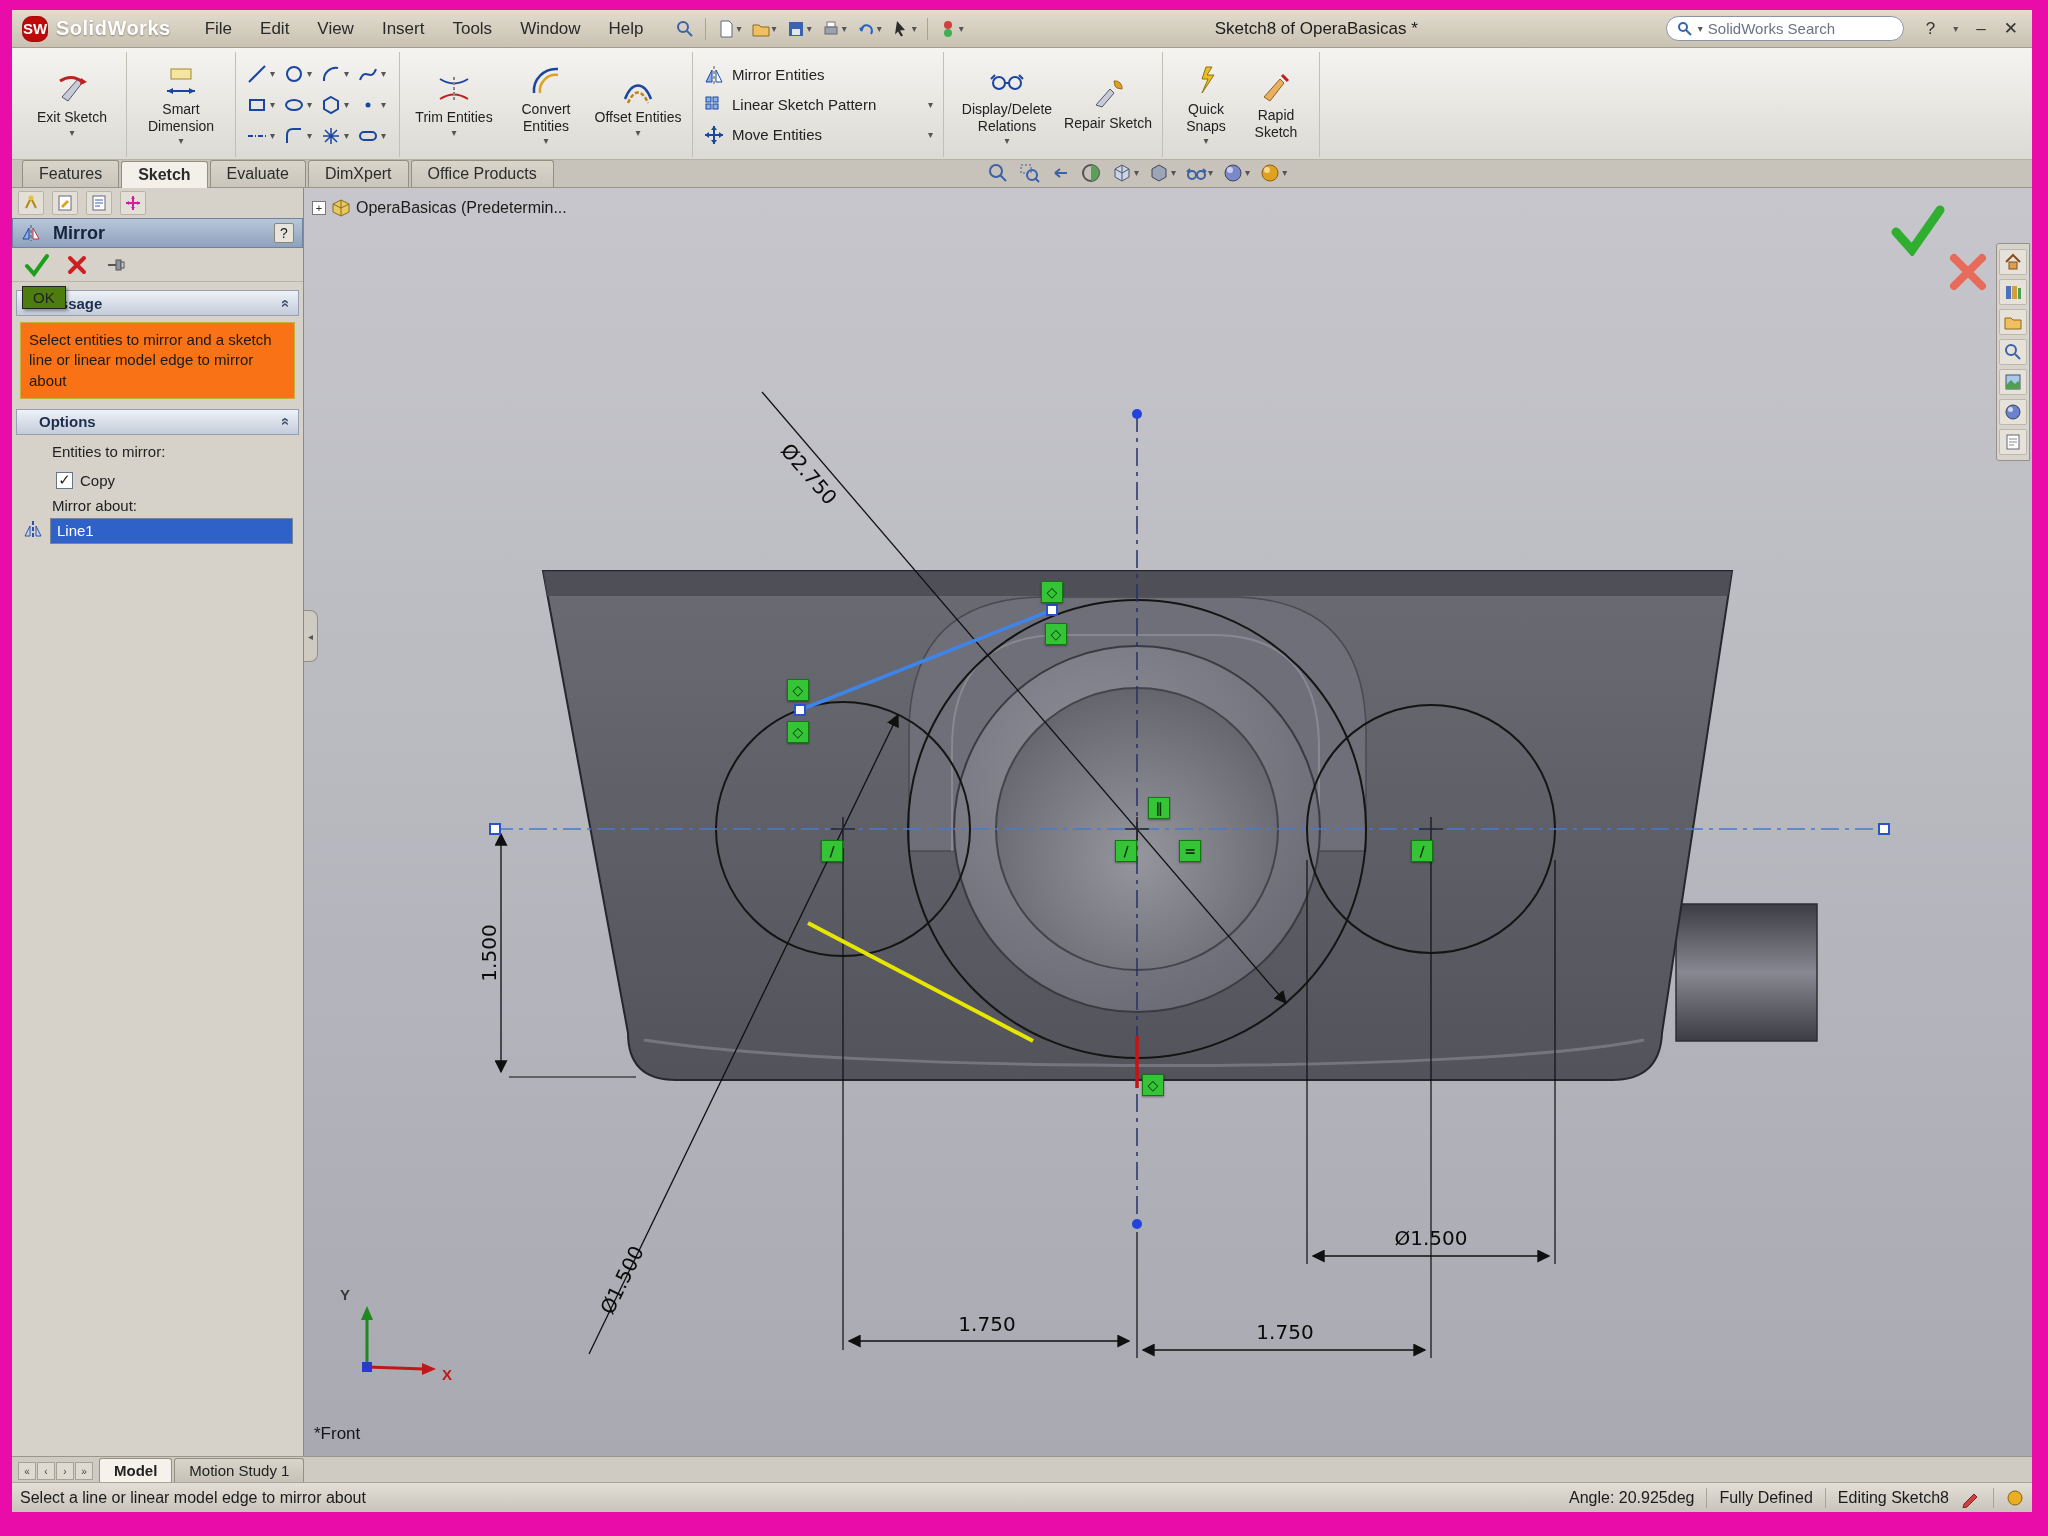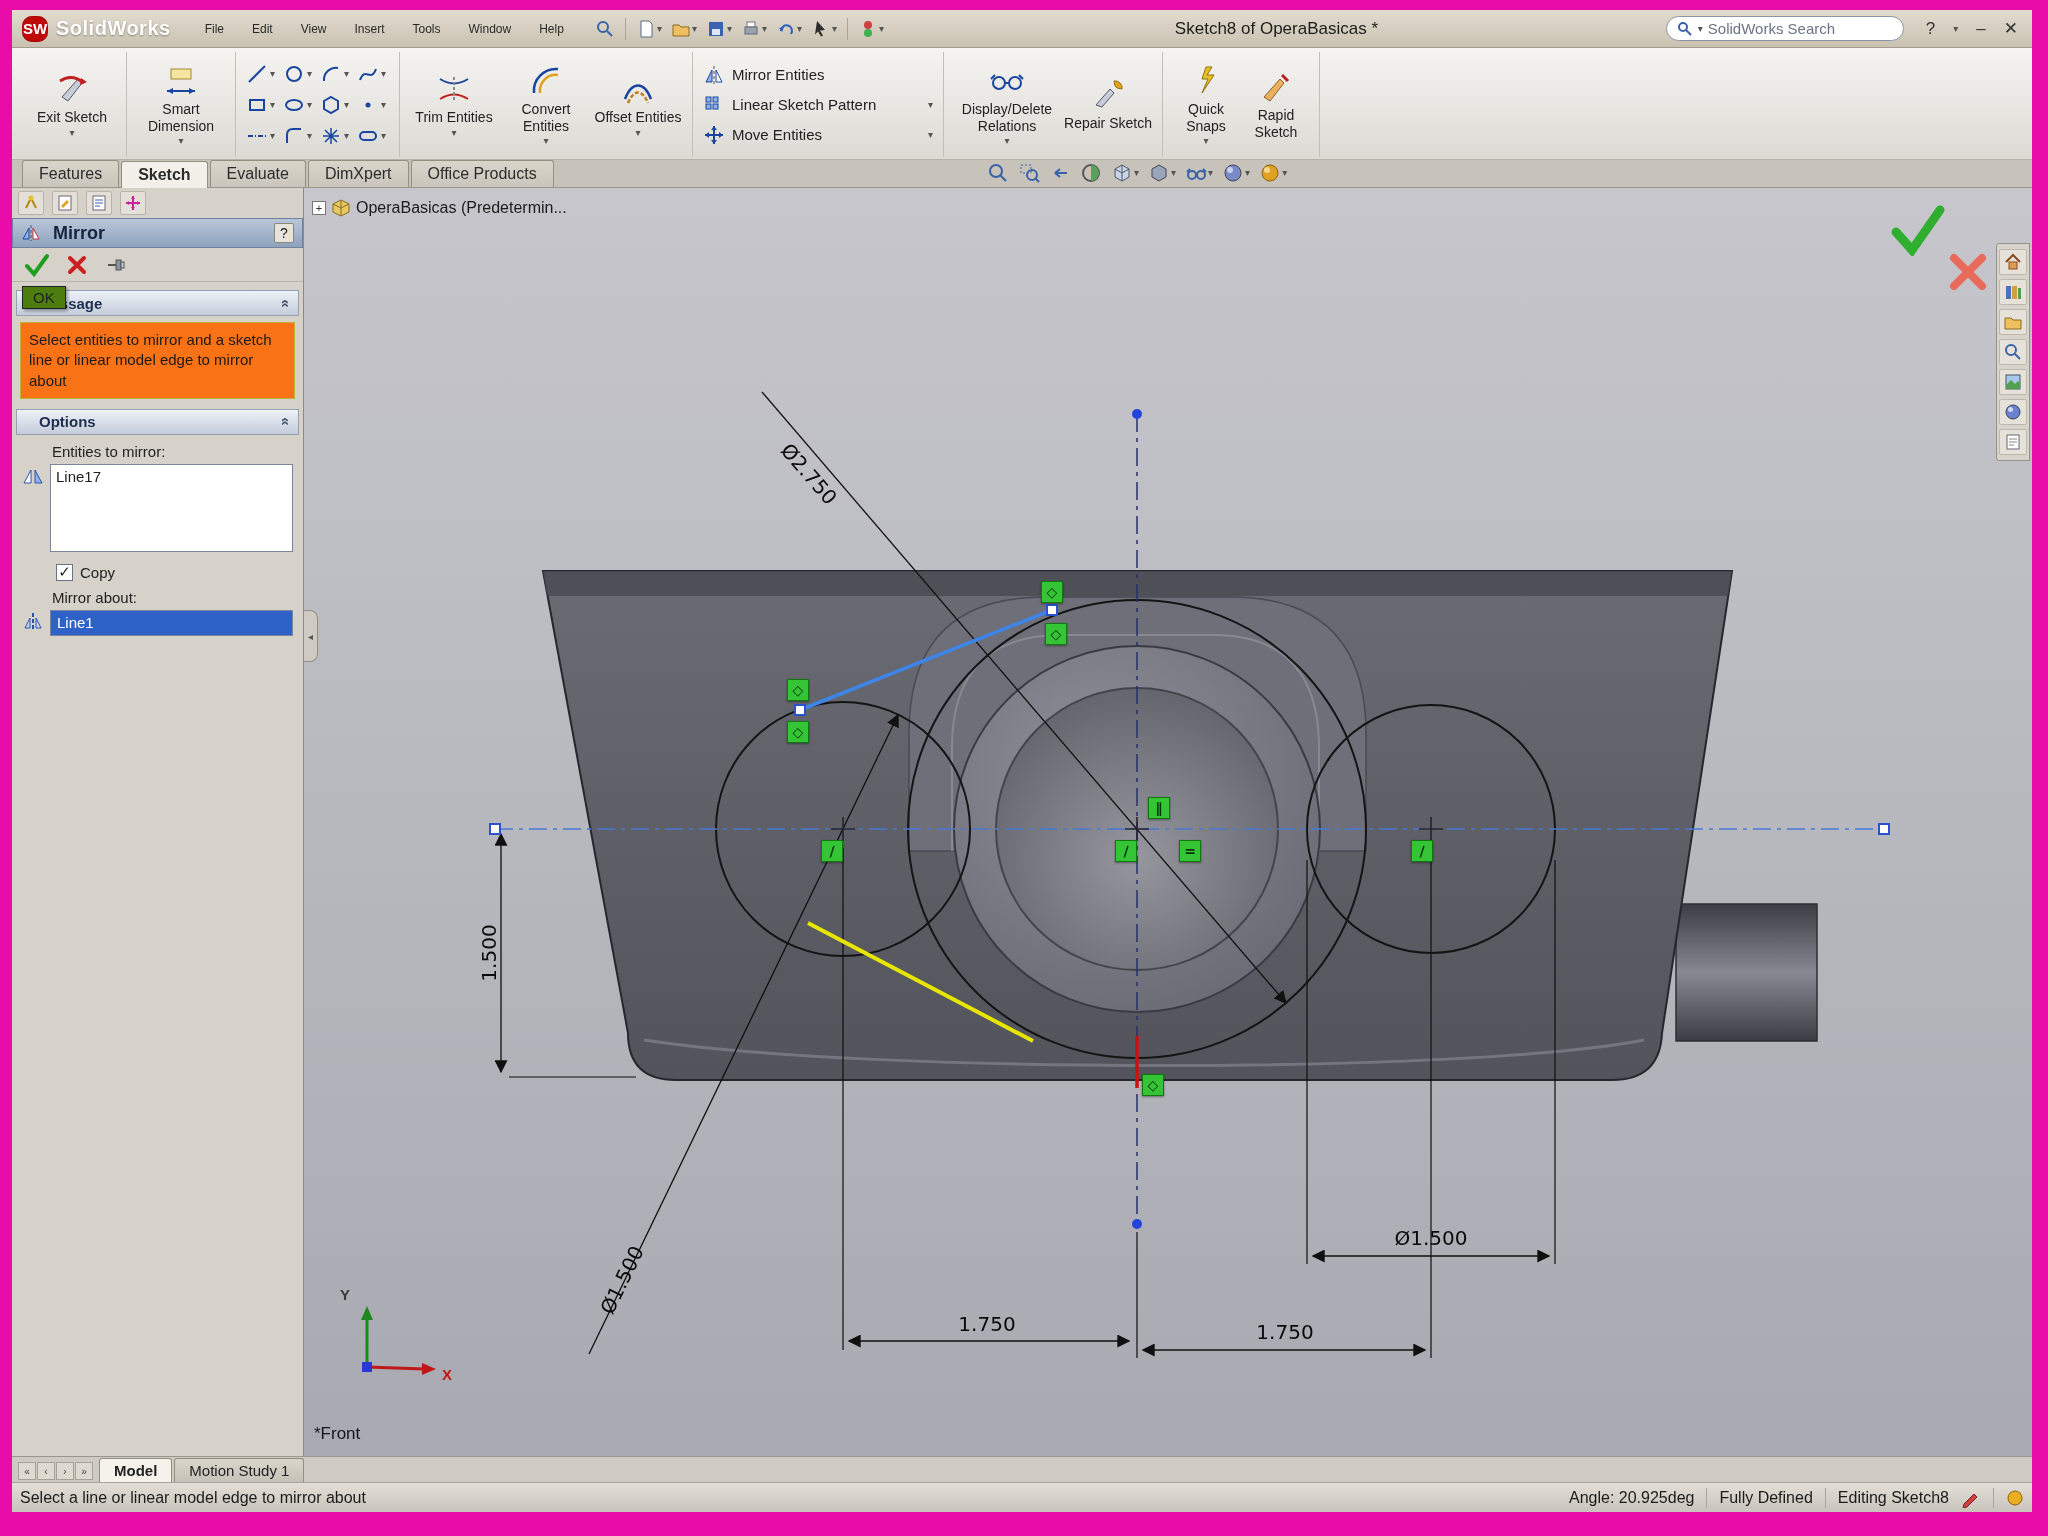--- a/index.html
+++ b/index.html
@@ -11,21 +11,21 @@
          background:#d4d0c8; display:flex; flex-direction:column; overflow:hidden; }
 
   
   .titlebar { height:38px; flex:0 0 38px; display:flex; align-items:center; gap:8px;
     background:linear-gradient(#e2dccf,#c9c2b2); border-bottom:1px solid #a39c8c; padding:0 10px; }
   .sw-logo { width:26px; height:26px; background:#c00a0a; border-radius:10px; color:#fff;
     display:flex; align-items:center; justify-content:center; font-weight:bold; font-size:15px;
     box-shadow:inset 0 0 2px #700; }
   .app-name { font-size:20px; font-weight:bold; color:#fff; text-shadow:0 1px 2px #8a8276; letter-spacing:.5px; margin-right:14px;}
   .menu { display:flex; gap:4px; }
-  .menu span { padding:3px 12px; font-size:12px; color:#2a2a2a; cursor:default; }
+  .menu span { padding:3px 12px; font-size:17px; color:#2a2a2a; cursor:default; }
   .tbar { display:flex; align-items:center; gap:3px; margin-left:8px; }
   .tbtn { display:flex; align-items:center; gap:1px; padding:2px 3px; border-radius:3px; }
   .tbtn svg { display:block; }
   .caret { font-size:10px; color:#555; line-height:1; }
   .tsep { width:1px; height:22px; background:#aaa294; margin:0 4px; }
   .doc-title { flex:1; text-align:center; font-size:17px; color:#1c1c1c; white-space:nowrap; overflow:hidden; }
   .searchbox { width:238px; height:25px; background:#fff; border:1px solid #8a94a8; border-radius:13px;
     display:flex; align-items:center; gap:5px; padding:0 10px; color:#6a7484; font-size:15px; }
   .wctl { display:flex; align-items:center; gap:10px; margin-left:10px; font-size:17px; color:#333; }
   .wctl span { padding:0 4px; }
@@ -527,29 +527,20 @@
           <span class="chev">«</span>
         </div>
         <div class="msg-box">Select entities to mirror and a sketch line or linear model edge to mirror about</div>
 
         <div class="sec-header">
           <span>Options</span>
           <span class="chev">«</span>
         </div>
 
         <div class="opt-label">Entities to mirror:</div>
-        <div class="gut-row">
-          <svg width="22" height="24">
-            <path d="M2 19L9 6v13z" fill="#fff" stroke="#2a52aa"></path>
-            <path d="M20 19L13 6v13z" fill="#8fb0e8" stroke="#2a52aa"></path>
-              </svg>
-          <div class="listbox">
-            <div>Line17</div>
-          </div>
-        </div>
 
         <div class="chkrow">
           <div class="checkbox">
                 <span>✓</span>
               </div>
           <span>Copy</span>
         </div>
 
         <div class="opt-label">Mirror about:</div>
         <div class="gut-row">

